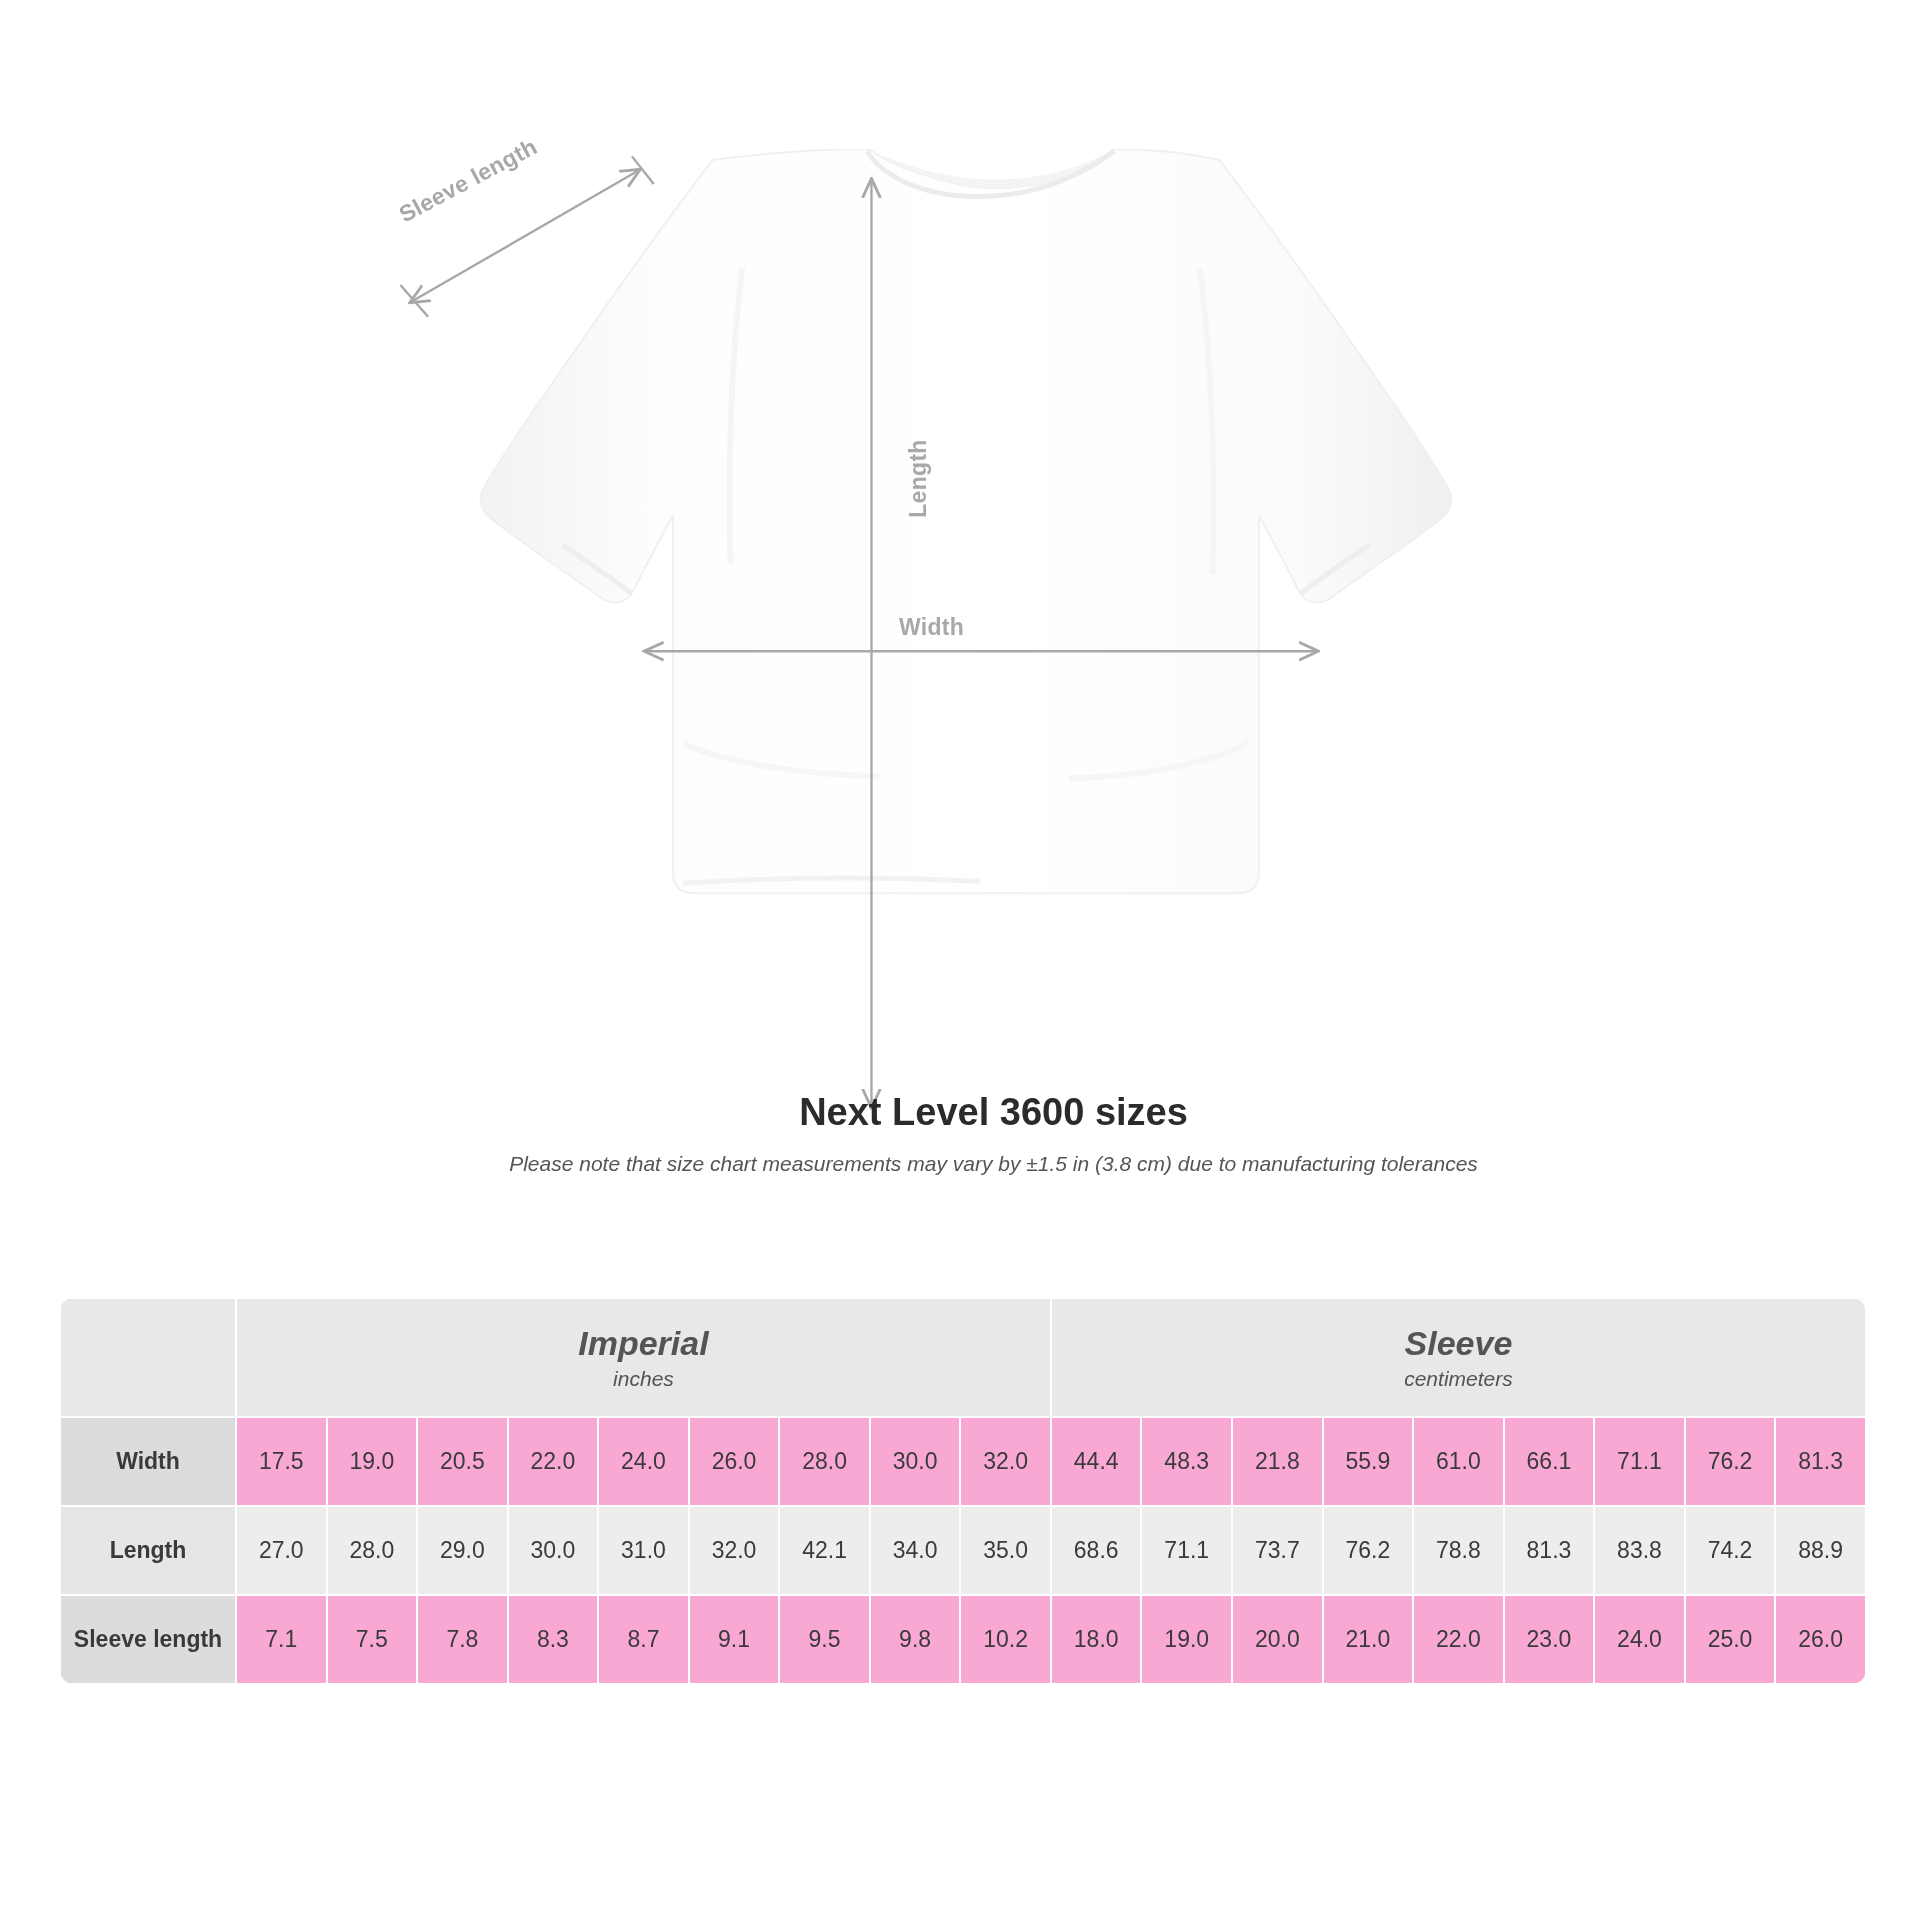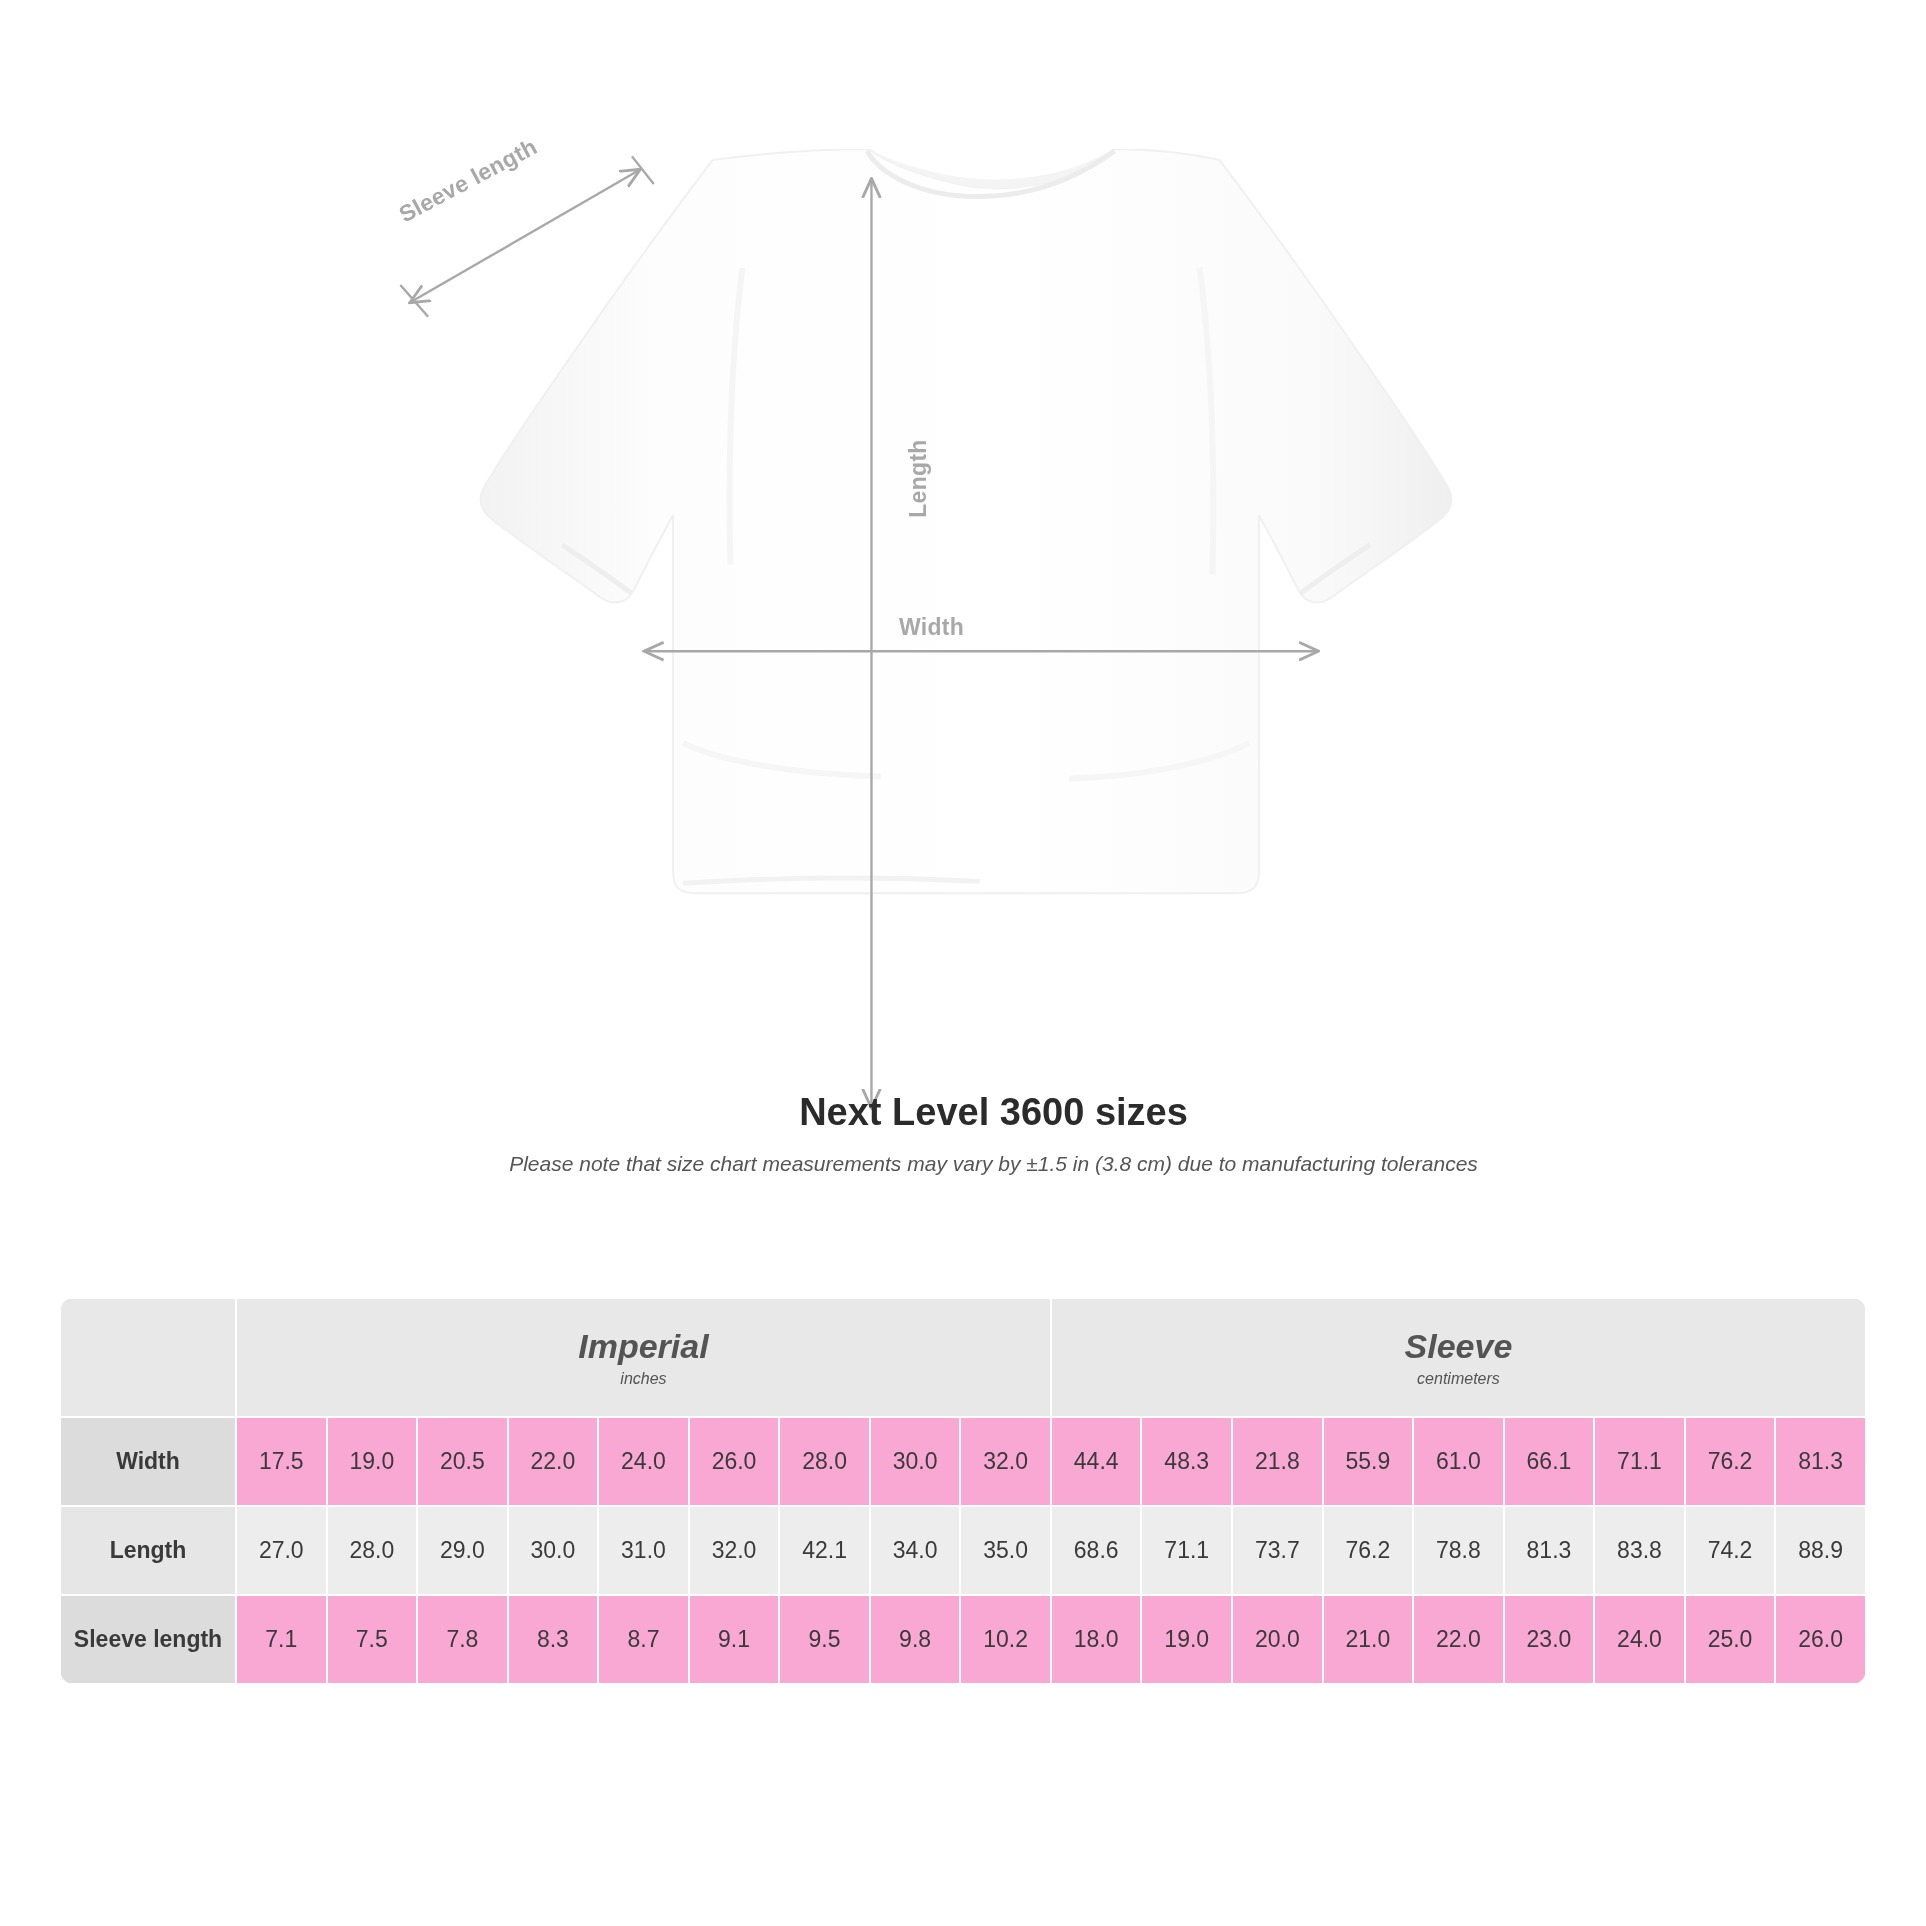--- a/index.html
+++ b/index.html
@@ -108,21 +108,21 @@
     height: 119px;
   }
   .unit-head .unit-name {
     font-size: 34px;
     font-style: italic;
     font-weight: bold;
     color: #545454;
     line-height: 1.25;
   }
   .unit-head .unit-sub {
-    font-size: 16px;
+    font-size: 21px;
     font-style: italic;
     color: #545454;
     line-height: 1.4;
   }
   .corner-cell {
     background: #e8e8e8;
   }
   .tl-round { border-top-left-radius: 14px; }
   .tr-round { border-top-right-radius: 14px; }
 

